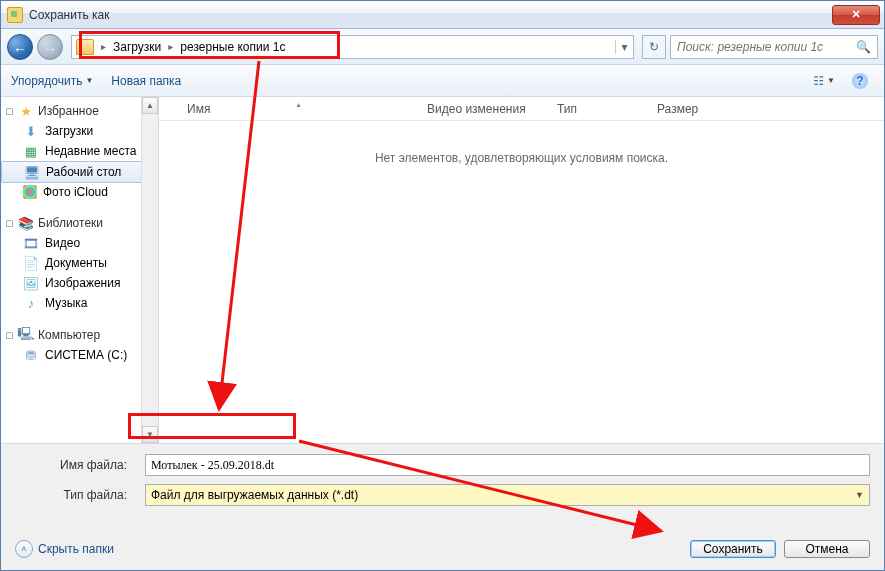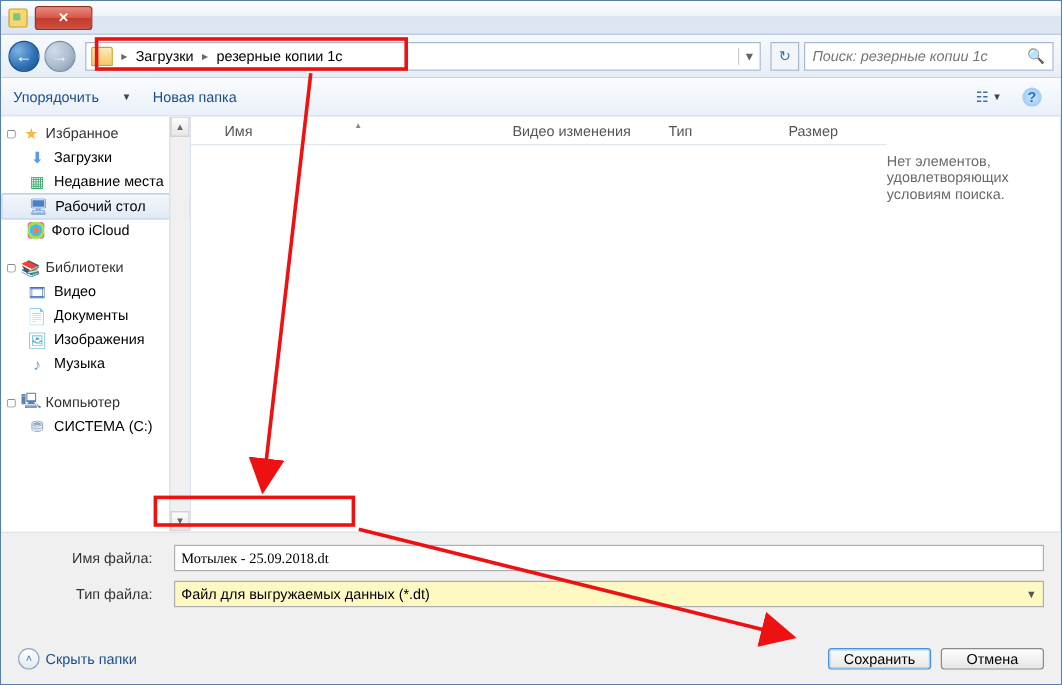--- a/index.html
+++ b/index.html
@@ -22,21 +22,21 @@
     .bc-seg { padding: 0 4px; height: 100%; display: flex; align-items: center; cursor: pointer; }
     .bc-arrow { color: #666; padding: 0 3px; font-size: 10px; }
     .bc-dd { margin-left: auto; border-left: 1px solid #ccc; width: 18px; text-align: center; color: #666; cursor: pointer; }
     .refresh-btn { width: 24px; height: 24px; border: 1px solid #a8b8cc; background: #f2f6fb; display: flex; align-items: center; justify-content: center; color: #3a6fa8; cursor: pointer; }
     .search-box { width: 208px; height: 24px; border: 1px solid #a8b8cc; background: #fff; display: flex; align-items: center; padding: 0 6px; }
     .search-box input { border: none; outline: none; flex: 1; font-style: italic; color: #15803d; }
     .search-icon { color: #3a6fa8; cursor: pointer; }
 
     
     .toolbar { height: 32px; background: linear-gradient(to bottom, #fafcfe, #e9f0f9); border-bottom: 1px solid #d0dae8; display: flex; align-items: center; padding: 0 10px; gap: 18px; }
-    .tb-item { color: #1a4f8a; cursor: pointer; display: flex; align-items: center; gap: 16px; }
+    .tb-item { color: #1a4f8a; cursor: pointer; display: flex; align-items: center; gap: 0; }
     .tb-right { margin-left: auto; display: flex; align-items: center; gap: 8px; }
     .view-btn, .help-btn { width: 28px; height: 22px; border: 1px solid transparent; display: flex; align-items: center; justify-content: center; cursor: pointer; color: #3a6fa8; border-radius: 2px; }
     .triangledown { font-size: 8px; color: #444; margin-left: 3px; }
 
     
     .main { flex: 1; display: flex; overflow: hidden; border-bottom: 1px solid #d0dae8; }
     .sidebar { width: 158px; border-right: 1px solid #d0dae8; overflow-y: auto; background: #fff; padding: 4px 0; position: relative; }
     .sb-scroll { position: absolute; right: 0; top: 0; bottom: 0; width: 17px; background: #f0f0f0; border-left: 1px solid #ddd; display: flex; flex-direction: column; }
     .sb-scroll-btn { height: 17px; background: linear-gradient(to bottom, #fdfdfd, #e6e6e6); border: 1px solid #ccc; display: flex; align-items: center; justify-content: center; font-size: 8px; color: #666; cursor: pointer; }
     .sb-scroll-track { flex: 1; }
@@ -52,21 +52,21 @@
     .ticon.cloud { background: radial-gradient(circle, #ff7a3d 25%, #3dbdff 26% 50%, #a0e050 51% 75%, #ff5aa0 76%); border-radius: 3px; width: 14px; height: 14px; }
     .ticon.lib { color: #6fa2d8; }
     .ticon.vid { color: #4672b8; }
     .ticon.doc { color: #d8a24a; }
     .ticon.img { color: #4ab0c8; }
     .ticon.mus { color: #5aa0e0; }
     .ticon.comp { color: #5a7fa8; }
     .ticon.drive { color: #8aa8c8; }
     .spacer { height: 12px; }
 
-    .content { flex: 1; display: flex; flex-direction: row; }
+    .content { flex: 1; display: flex; flex-direction: column; }
     .col-headers { height: 24px; border-bottom: 1px solid #e0e6ee; display: flex; align-items: center; padding-left: 20px; }
     .col-h { color: #555; padding: 0 8px; border-right: 1px solid transparent; position: relative; }
     .col-h.name { width: 240px; }
     .col-h.date { width: 130px; }
     .col-h.type { width: 100px; }
     .col-h.size { width: 90px; }
     .sort-ind { position: absolute; left: 50%; top: -2px; transform: translateX(-50%); font-size: 8px; color: #888; }
     .file-list { flex: 1; display: flex; align-items: flex-start; justify-content: center; padding-top: 30px; color: #6a6a6a; }
 
     
@@ -88,20 +88,21 @@
     .anno { position: absolute; border: 3px solid #e11; pointer-events: none; z-index: 50; }
     .arrow-svg { position: absolute; pointer-events: none; z-index: 49; }
   </style>
 </head>
 <body>
 
 <div class="window">
 
   <div class="titlebar">
     <div class="titlebar-icon"></div>
+    <div class="titlebar-text">Сохранить как</div>
     <div class="titlebar-close">✕</div>
   </div>
 
   <div class="navbar">
     <div class="nav-btn">←</div>
     <div class="nav-btn fwd">→</div>
     <div class="breadcrumb-wrap">
       <div class="bc-folder-icon"></div>
       <span class="bc-arrow">▸</span>
       <span class="bc-seg">Загрузки</span>

